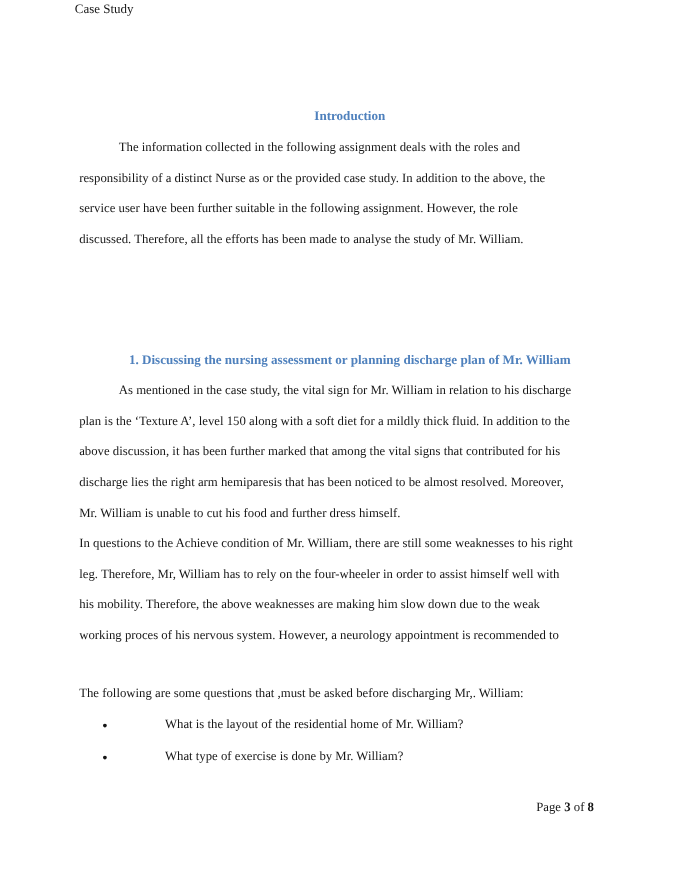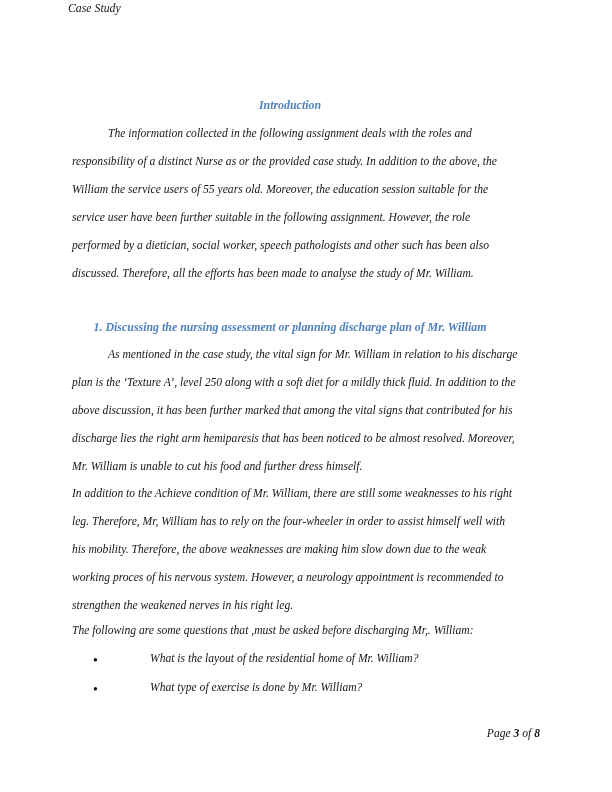--- a/index.html
+++ b/index.html
@@ -7,35 +7,34 @@
     width: 612px; height: 792px;
     background: #ffffff;
     font-family: "Liberation Serif", "DejaVu Serif", serif;
     color: #161616;
   }
   .page {
     position: relative;
     width: 612px; height: 792px;
     background: #ffffff;
     overflow: hidden;
-    font-style: italic;
   }
   .running-header {
     position: absolute; left: 68px; top: 1px;
     font-size: 11.8px; line-height: 14px; white-space: nowrap;
   }
   .block { position: absolute; left: 72px; width: 468px; }
   .line {
     font-size: 11.6px;
     line-height: 28px;
     white-space: nowrap;
   }
   .indent { padding-left: 36px; }
   .doc-heading {
-    position: absolute; left: 56px; width: 468px;
+    position: absolute; left: 84px; width: 468px;
     font-size: 11.9px; font-weight: bold;
     line-height: 28px; text-align: center;
     color: var(--heading-blue, #4F81BD);
     white-space: nowrap;
   }
   .bullet-list { position: absolute; left: 72px; width: 468px; }
   .bullet-row { display: flex; align-items: baseline; line-height: 28px; }
   .bullet-glyph {
     width: 17px; margin-left: 21px;
     font-size: 8px; line-height: 28px;
@@ -62,42 +61,39 @@
 
 <div class="page">
 
   <div class="running-header">Case Study</div>
 
   <div id="h1" class="doc-heading">Introduction</div>
 
   <div id="p1" class="block">
     <div class="line indent">The information collected in the following assignment deals with the roles and</div>
     <div class="line">responsibility of a distinct Nurse as or the provided case study. In addition to the above, the</div>
-    <div class="line">William the service users of 55 years old. Moreover, the education session suitable for the</div>
     <div class="line">service user have been further suitable in the following assignment. However, the role</div>
-    <div class="line">performed by a dietician, social worker, speech pathologists and other such has been also</div>
     <div class="line">discussed. Therefore, all the efforts has been made to analyse the study of Mr. William.</div>
   </div>
 
   <div id="h2" class="doc-heading">1. Discussing the nursing assessment or planning discharge plan of Mr. William</div>
 
   <div id="p2" class="block">
     <div class="line indent">As mentioned in the case study, the vital sign for Mr. William in relation to his discharge</div>
-    <div class="line">plan is the ‘Texture A’, level 250 along with a soft diet for a mildly thick fluid. In addition to the</div>
+    <div class="line">plan is the ‘Texture A’, level 150 along with a soft diet for a mildly thick fluid. In addition to the</div>
     <div class="line">above discussion, it has been further marked that among the vital signs that contributed for his</div>
     <div class="line">discharge lies the right arm hemiparesis that has been noticed to be almost resolved. Moreover,</div>
     <div class="line">Mr. William is unable to cut his food and further dress himself.</div>
   </div>
 
   <div id="p3" class="block">
-    <div class="line">In addition to the Achieve condition of Mr. William, there are still some weaknesses to his right</div>
+    <div class="line">In questions to the Achieve condition of Mr. William, there are still some weaknesses to his right</div>
     <div class="line">leg. Therefore, Mr, William has to rely on the four-wheeler in order to assist himself well with</div>
     <div class="line">his mobility. Therefore, the above weaknesses are making him slow down due to the weak</div>
     <div class="line">working proces of his nervous system. However, a neurology appointment is recommended to</div>
-    <div class="line">strengthen the weakened nerves in his right leg.</div>
   </div>
 
   <div id="p4" class="block">
     <div class="line">The following are some questions that ,must be asked before discharging Mr,. William:</div>
   </div>
 
   <div id="bl" class="bullet-list">
     <div class="bullet-row">
       <span class="bullet-glyph">●</span>
       <span class="bullet-text">What is the layout of the residential home of Mr. William?</span>

